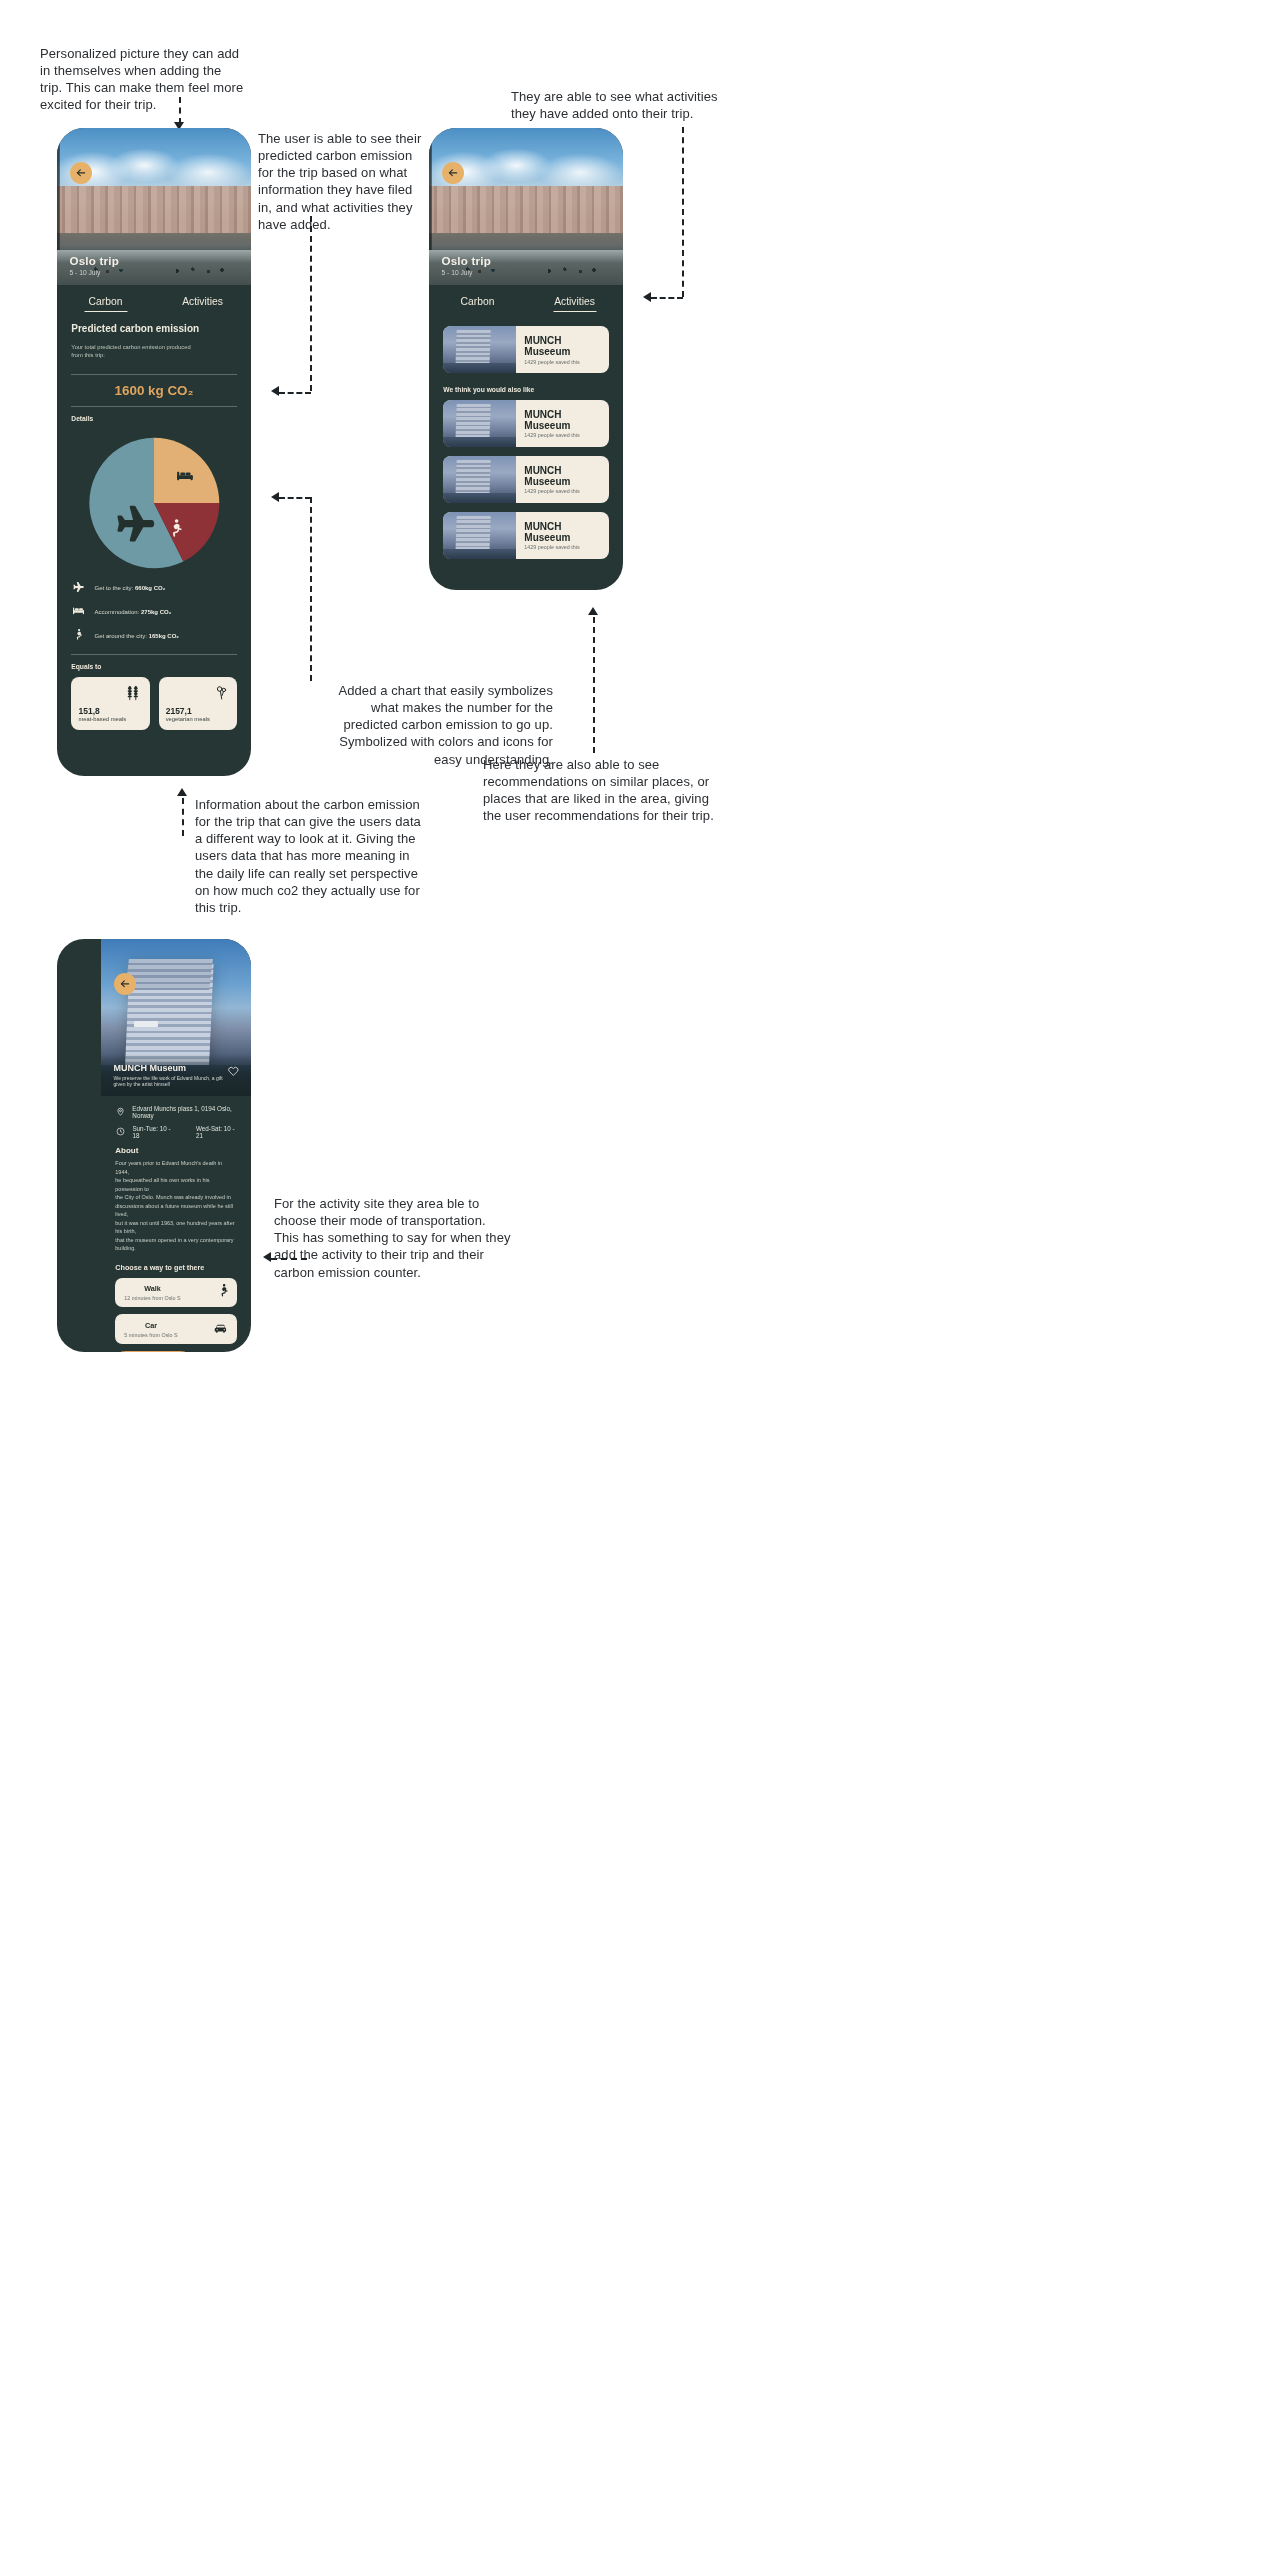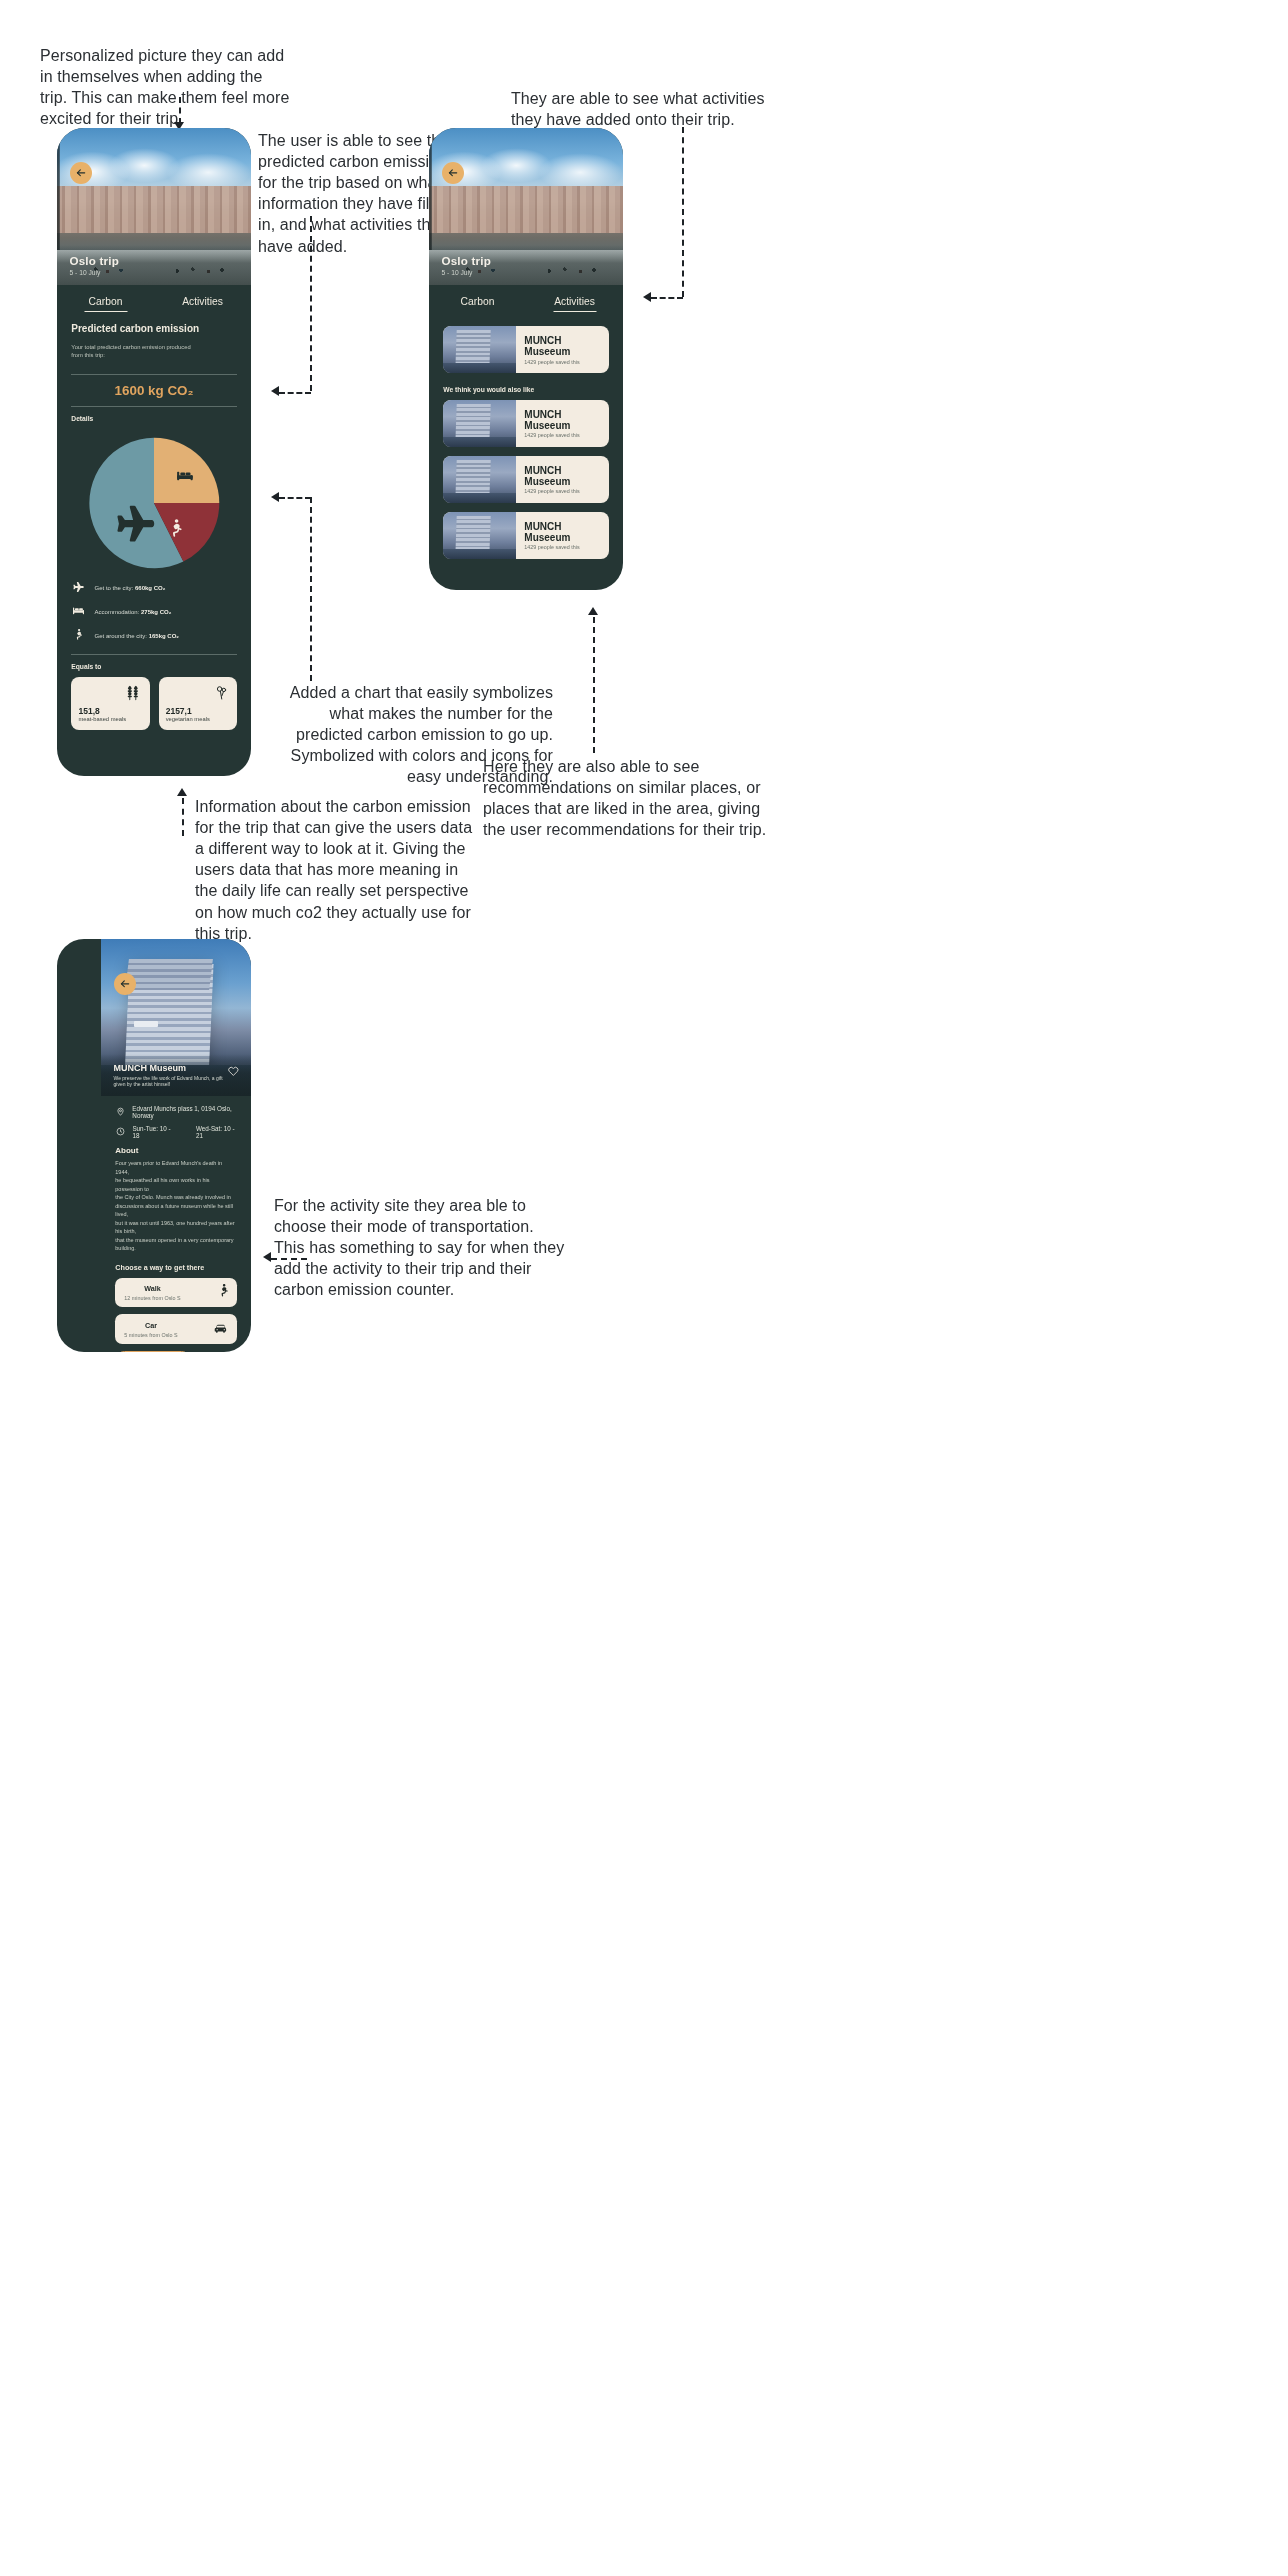--- a/index.html
+++ b/index.html
@@ -9,21 +9,21 @@
     font-family: "Liberation Sans", sans-serif;
     position: relative;
     overflow: hidden;
   }
   .canvas { position: relative; width: 1288px; height: 2576px; }
 
   
   .note {
     position: absolute;
     color: #2b2f33;
-    font-size: 16px;
+    font-size: 13px;
     line-height: 1.32;
     font-family: "Liberation Sans", sans-serif;
     white-space: pre-line;
     letter-spacing: 0.1px;
   }
 
   
   .dash-v {
     position: absolute;
     border-left: 2.2px dashed #1d2226;

